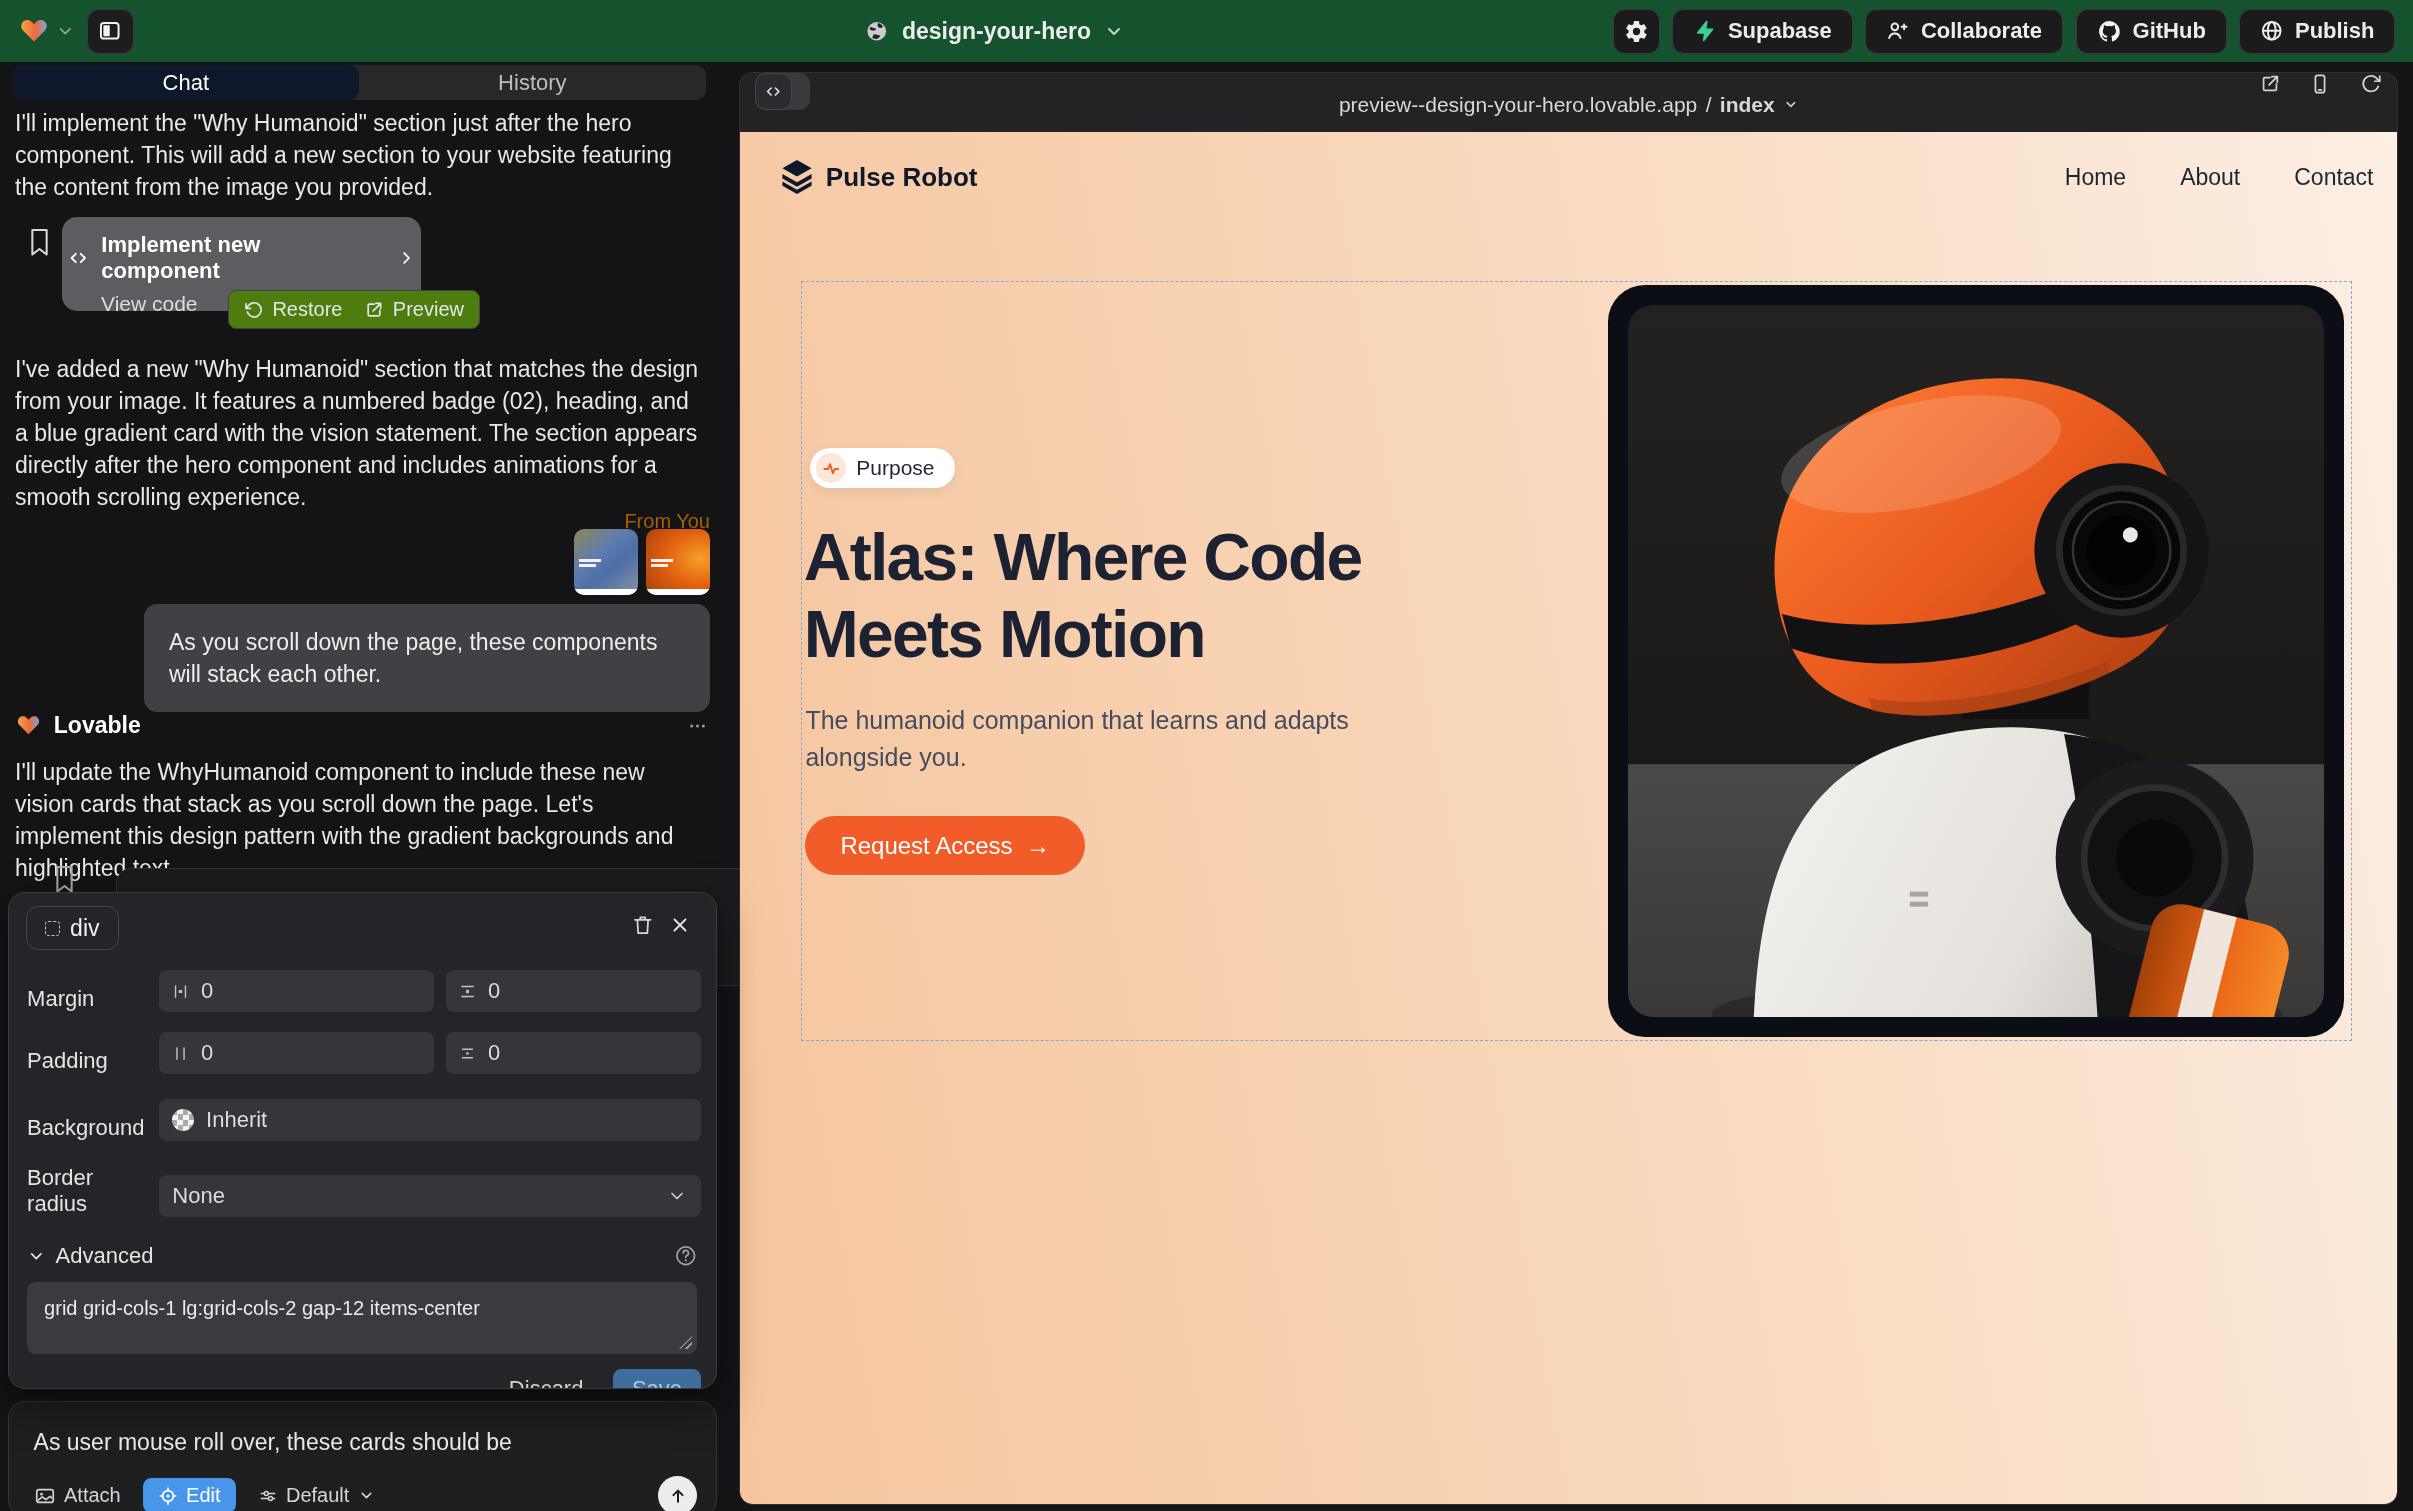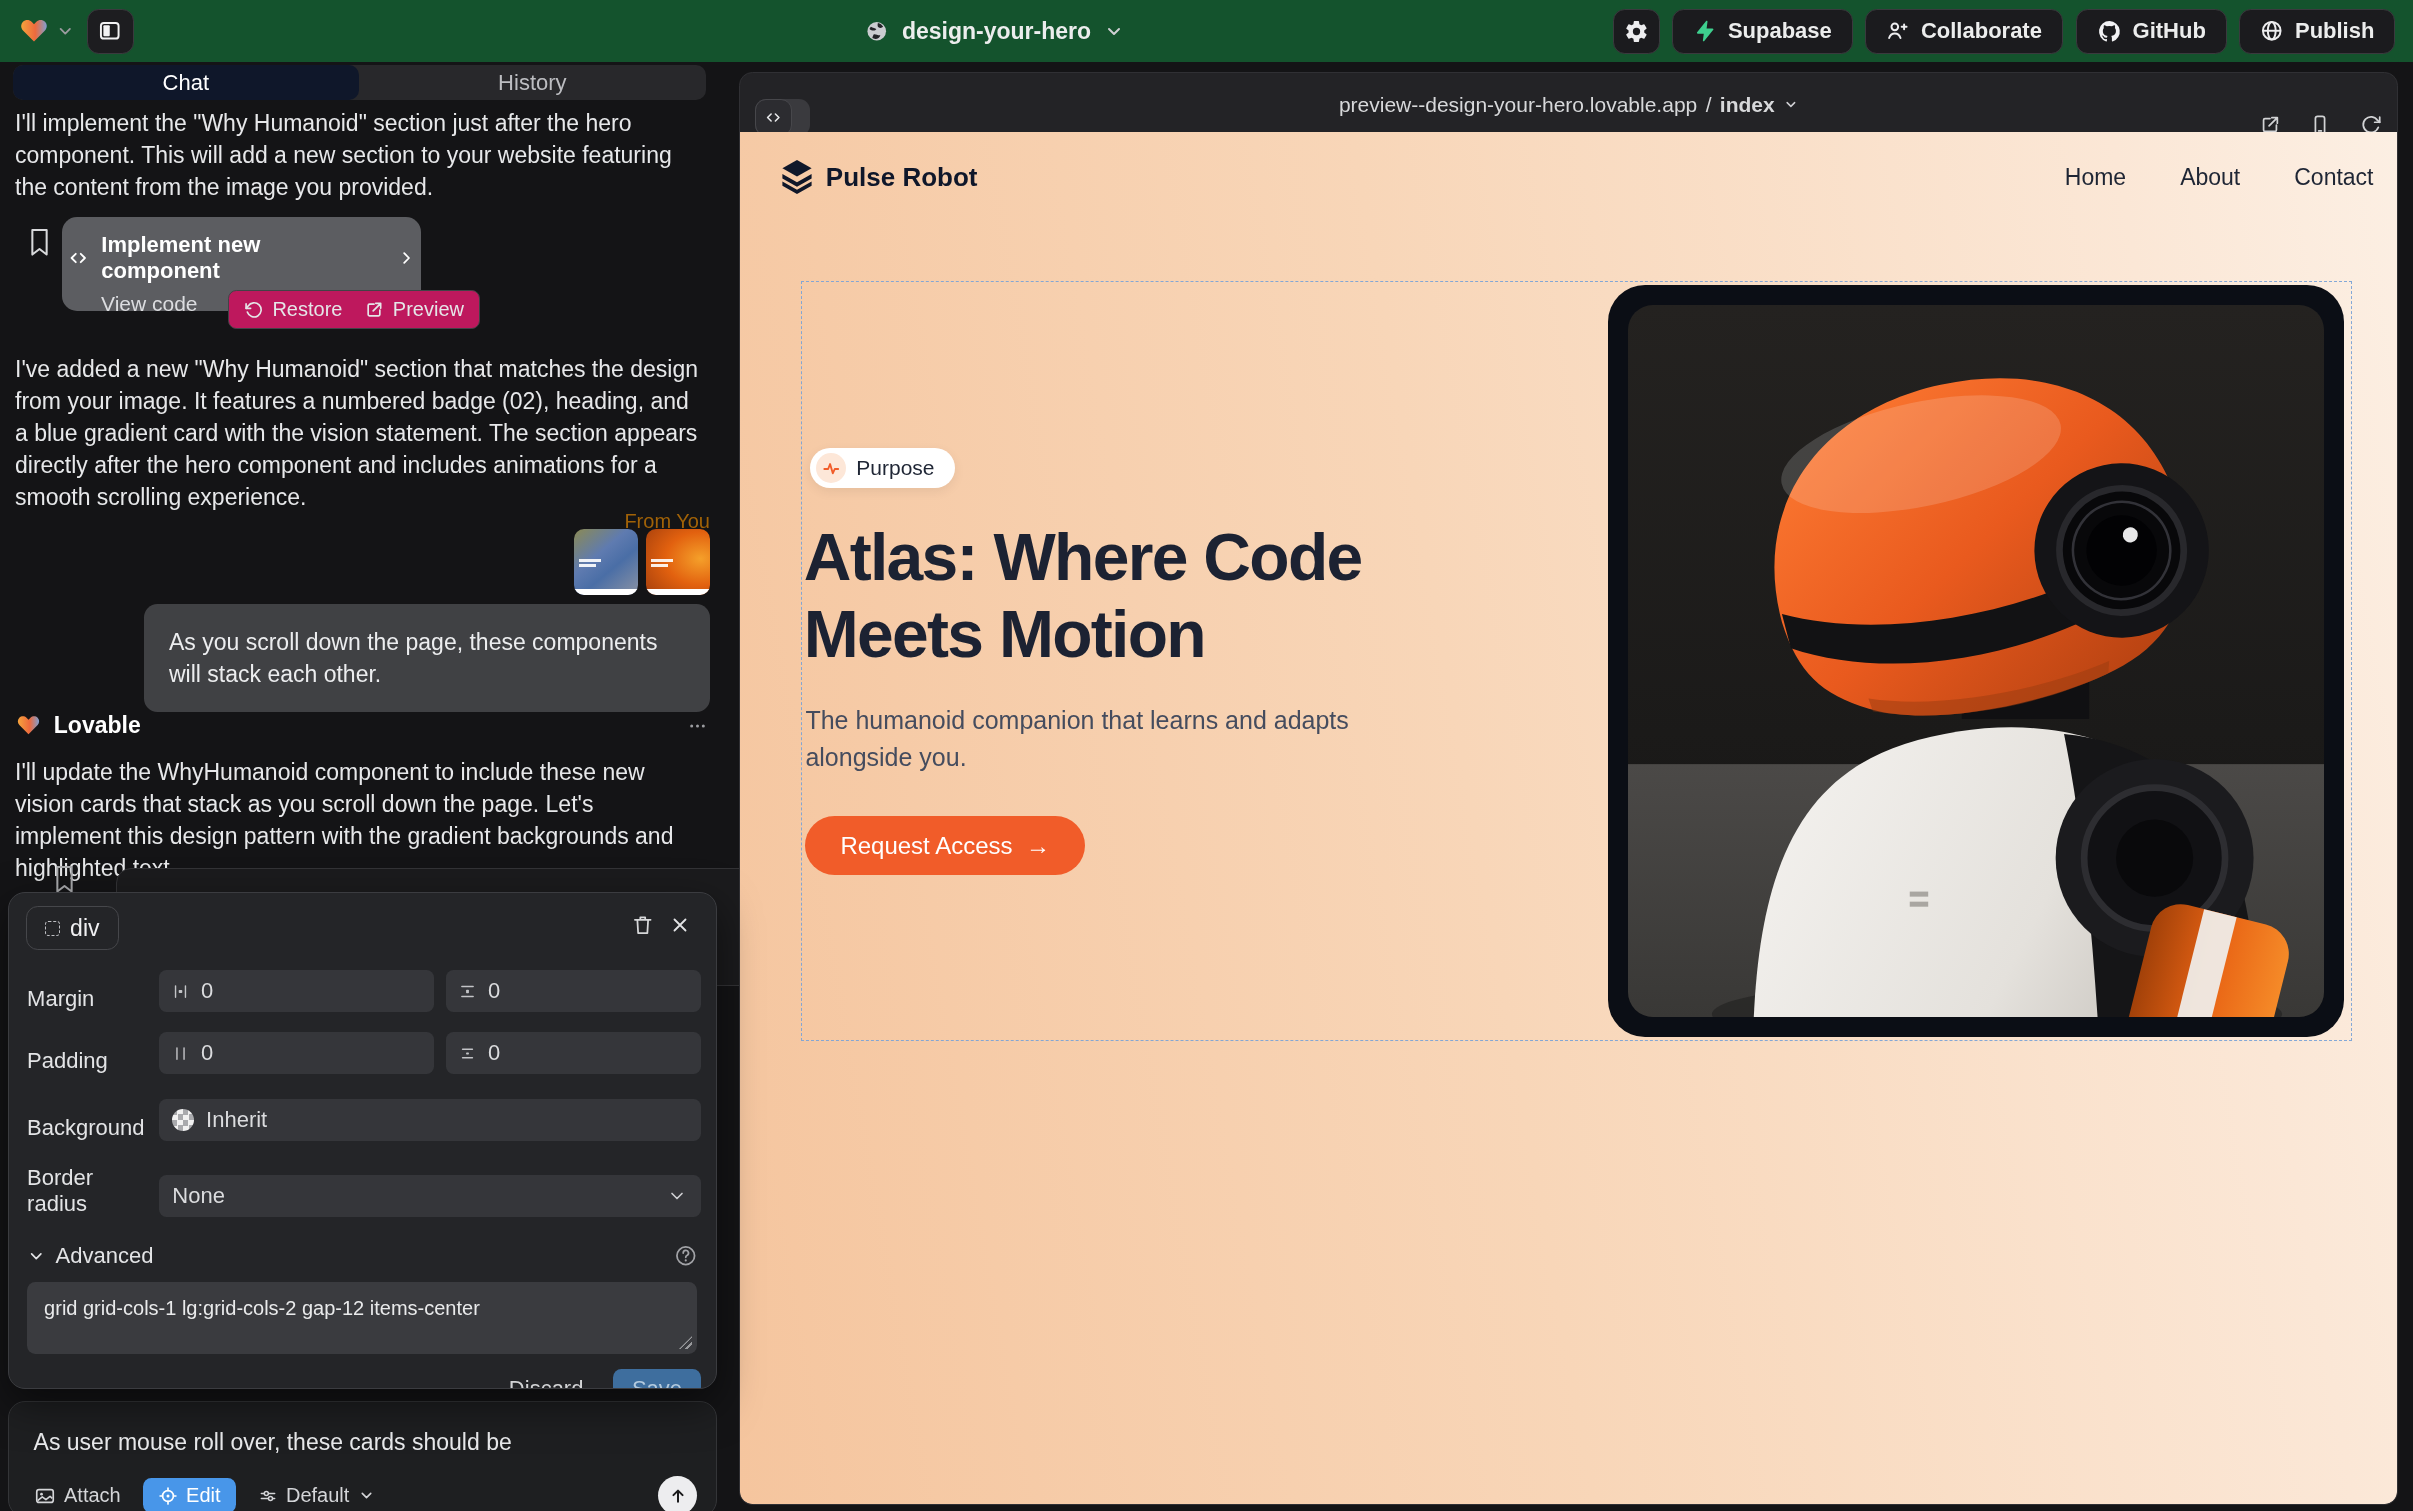--- a/index.html
+++ b/index.html
@@ -30,21 +30,21 @@
   .tab { flex:1; display:flex; align-items:center; justify-content:center; font-size:22px;
          color:#bcbdc1; }
   .tab.active { background:#0f172a; border-radius:10px; color:#fff; }
   .msg { position:absolute; left:15px; right:34px; font-size:23px; line-height:32px; color:#e7e8ea; }
   .bm-icon { position:absolute; color:#d8d9db; }
   .comp-card { position:absolute; left:62px; top:155px; width:359px; height:94px;
                background:#5c5d61; border-radius:15px; padding:15px 5px; }
   .comp-row1 { display:flex; align-items:center; gap:11.8px; color:#fff; font-size:22px; font-weight:600; }
   .comp-row1 .grow { flex:1; }
   .comp-row2 { margin:8.4px 0 0 34px; font-size:21px; color:#dcdde0; }
-  .hover-menu { position:absolute; left:228px; top:228px; height:39px; background:#be185d;
+  .hover-menu { position:absolute; left:228px; top:228px; height:39px; background:#4d7c0f;
                 border:0.8px solid #424246; border-radius:8.4px; display:flex; align-items:center;
                 gap:22px; padding:0 15px; z-index:6; font-size:20px; color:#e5e6e8; }
   .hover-item { display:flex; align-items:center; gap:8.4px; }
   .fromyou { position:absolute; right:22px; top:448px; font-size:20px; color:#a16207; }
   .thumbs { position:absolute; right:22px; top:467px; display:flex; gap:8.4px; }
   .thumb { width:64px; height:66px; border-radius:10px; position:relative; overflow:hidden; }
   .thumb::after { content:""; position:absolute; left:0; right:0; bottom:0; height:5.9px; background:#fff; }
   .thumb .t-line { position:absolute; left:5px; top:30px; width:22px; height:2.5px; background:#fff; opacity:.9; }
   .thumb .t-line2 { top:35px; width:17px; }
   .thumb-blue { background:linear-gradient(140deg,#8b8a54 0%,#5f7bb0 38%,#4a6ea6 60%,#8b93a4 100%); }
@@ -101,21 +101,21 @@
                   display:flex; align-items:center; gap:22px; }
   .ct-item { display:flex; align-items:center; gap:8.4px; font-size:20px; color:#d4d5d8; }
   .edit-pill { height:35px; padding:0 15px; border-radius:8.4px; background:#4896e9; color:#fff;
                display:flex; align-items:center; gap:8.4px; font-size:20px; }
   .send-btn { margin-left:auto; width:39px; height:39px; border-radius:50%; background:#ededef;
               display:flex; align-items:center; justify-content:center; }
 
   
   .preview { position:absolute; left:739px; top:72px; width:1659px; height:1433px;
              background:#232326; border:0.8px solid #303034; border-radius:13.4px; overflow:hidden; }
-  .pv-toolbar { position:relative; height:63px; display:flex; align-items:flex-end; padding:0 15px; }
+  .pv-toolbar { position:relative; height:63px; display:flex; align-items:flex-start; padding:0 15px; }
   .code-toggle { width:55px; height:37px; border-radius:11px; background:#3a3a3e; position:relative; }
   .code-toggle .seg { position:absolute; left:0; top:0; width:37px; height:37px; border-radius:11px;
                       background:#2c2c30; border:0.8px solid #47474b; display:flex; align-items:center;
                       justify-content:center; color:#e8e9eb; }
   .pv-url { position:absolute; left:50%; top:50%; transform:translate(-50%,-50%);
             display:flex; align-items:center; gap:8.4px; font-size:21px; color:#d7d8da; }
   .pv-icons { margin-left:auto; display:flex; align-items:center; gap:28.6px; color:#d2d3d5; }
   .site { position:absolute; left:0; right:0; top:59px; bottom:0; overflow:hidden;
           border-radius:0 0 11.8px 11.8px;
           background:linear-gradient(80deg,#f5c59e 0%,#f8d6b8 45%,#fbe7d6 85%,#fcefe3 100%); }

